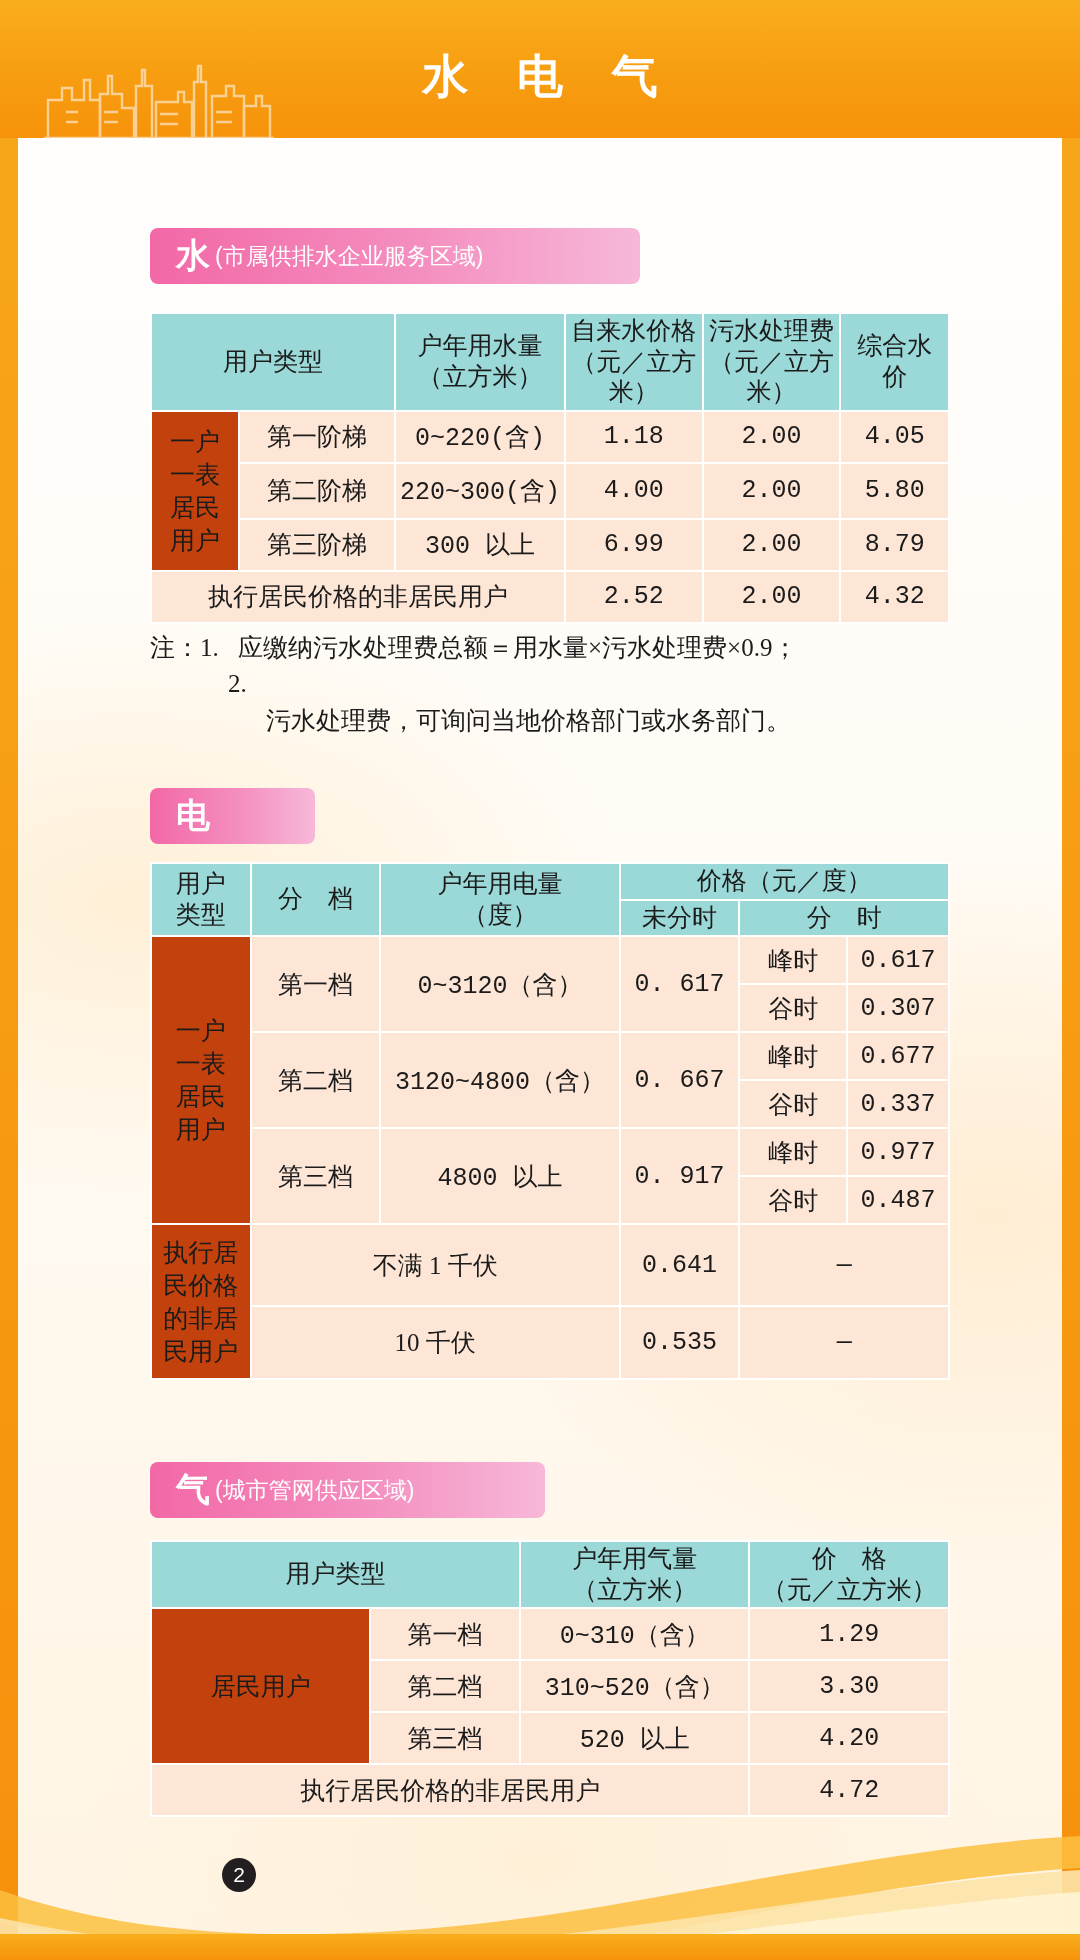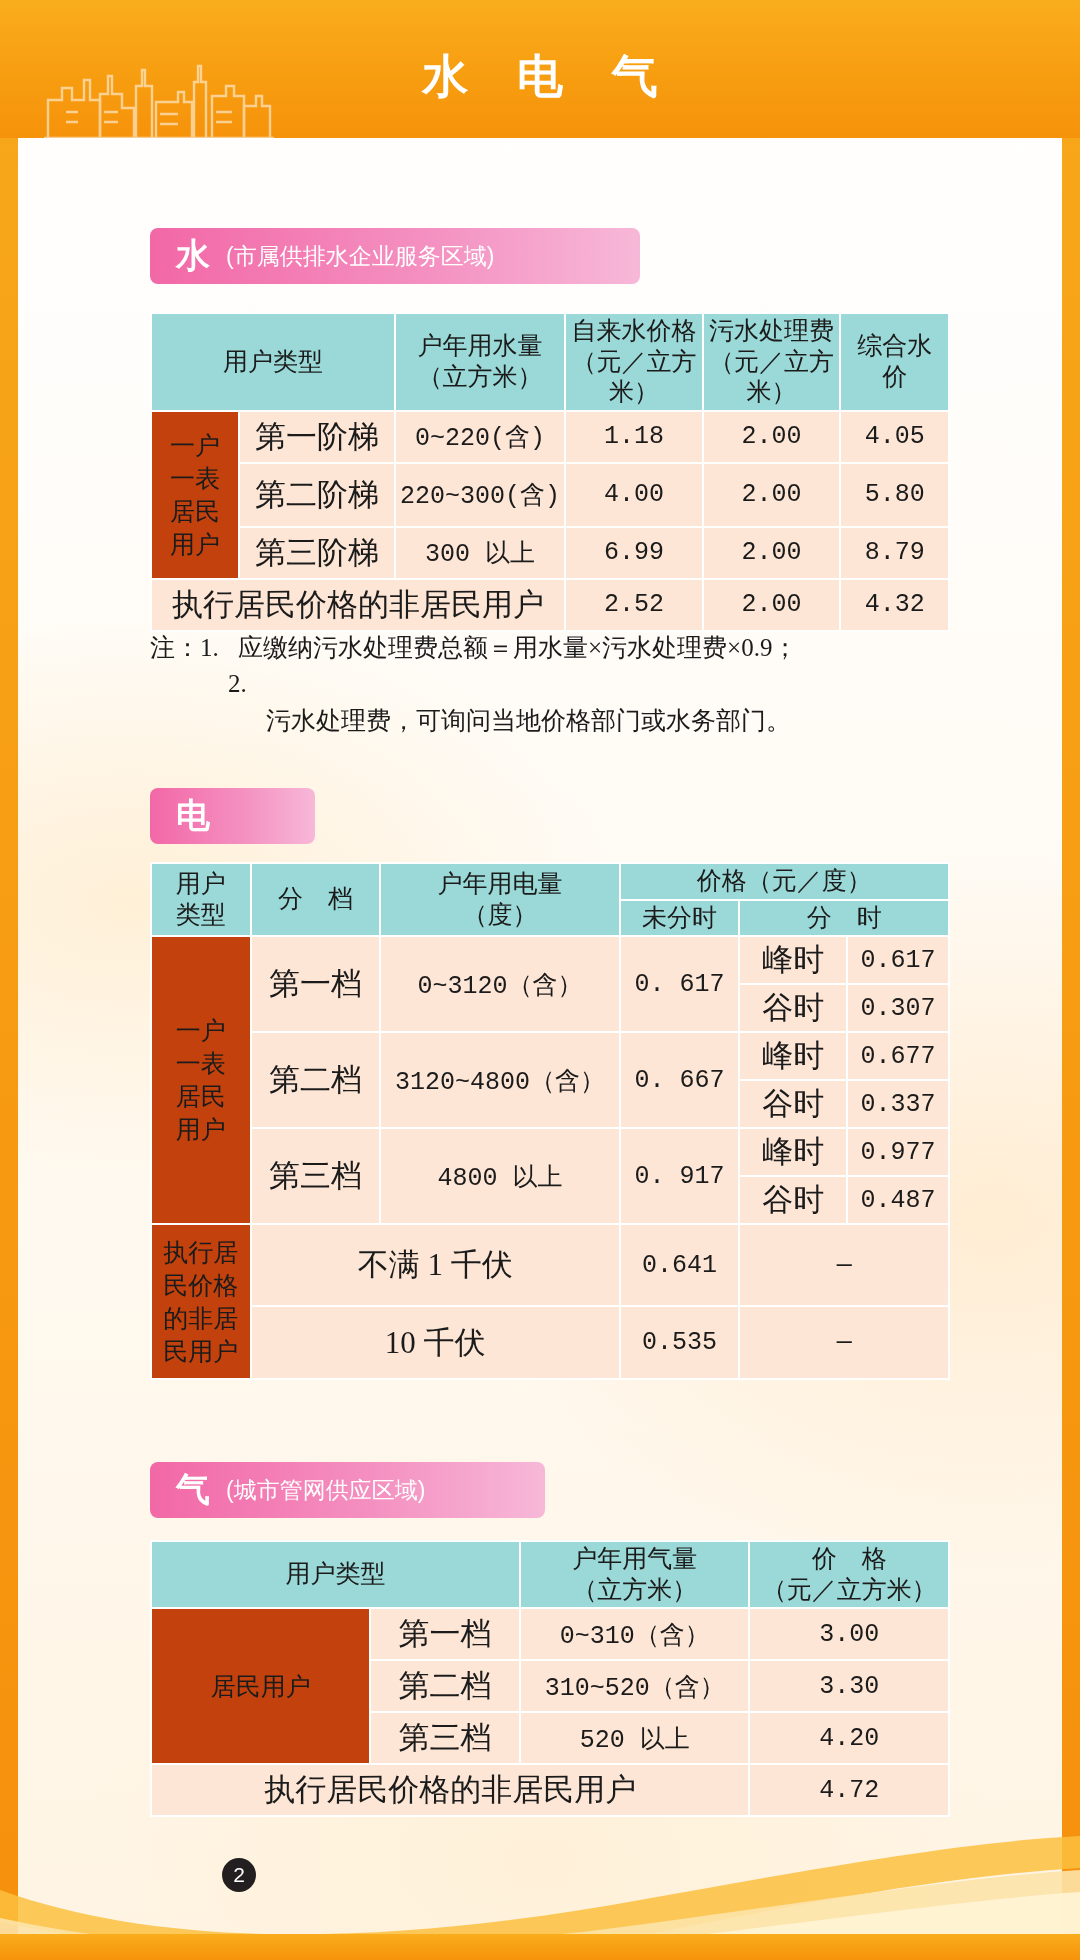--- a/index.html
+++ b/index.html
@@ -108,21 +108,21 @@
     color: #ffffff;
     font-family: "Liberation Sans", "DejaVu Sans", sans-serif;
   }
   .pill-big {
     font-size: 34px;
     font-weight: bold;
     letter-spacing: 1px;
   }
   .pill-small {
     font-size: 23px;
-    margin-left: 15px;
+    margin-left: 4px;
   }
 
   
   table.t {
     position: absolute;
     border-collapse: collapse;
     font-family: "Liberation Serif", "DejaVu Serif", serif;
     color: #1b1b1b;
   }
   table.t td, table.t th {
@@ -131,21 +131,21 @@
     vertical-align: middle;
     font-weight: normal;
     padding: 2px 4px;
   }
   .hd {
     background: #9ad9d7;
     font-size: 25px;
     line-height: 1.22;
   }
   .cellA { background: #c2410c; font-size: 25px; }
-  .cellB { background: #fde6d6; font-size: 31px; }
+  .cellB { background: #fde6d6; font-size: 25px; }
   .num { font-size: 25px; font-family: Liberation Mono, monospace; }
 
   
   .notes {
     position: absolute;
     font-family: "Liberation Serif", "DejaVu Serif", serif;
     font-size: 25px;
     color: #1b1b1b;
     line-height: 1.45;
   }
@@ -215,21 +215,21 @@
         <div>一表</div>
         <div>居民</div>
         <div>用户</div>
       </td>
       <td class="cellB">第一阶梯</td>
       <td class="cellB num">0~220(含)</td>
       <td class="cellB num">1.18</td>
       <td class="cellB num">2.00</td>
       <td class="cellB num">4.05</td>
     </tr>
-    <tr style="height:64px">
+    <tr style="height:56px">
       <td class="cellB">第二阶梯</td>
       <td class="cellB num">220~300(含)</td>
       <td class="cellB num">4.00</td>
       <td class="cellB num">2.00</td>
       <td class="cellB num">5.80</td>
     </tr>
     <tr style="height:52px">
       <td class="cellB">第三阶梯</td>
       <td class="cellB num">300 以上</td>
       <td class="cellB num">6.99</td>
@@ -373,21 +373,21 @@
       </td>
       <td class="hd">
         <div>价　格</div>
         <div>（元／立方米）</div>
       </td>
     </tr>
     <tr style="height:52px">
       <td class="cellA" rowspan="3">居民用户</td>
       <td class="cellB">第一档</td>
       <td class="cellB num">0~310（含）</td>
-      <td class="cellB num">3.00</td>
+      <td class="cellB num">1.29</td>
     </tr>
     <tr style="height:52px">
       <td class="cellB">第二档</td>
       <td class="cellB num">310~520（含）</td>
       <td class="cellB num">3.30</td>
     </tr>
     <tr style="height:52px">
       <td class="cellB">第三档</td>
       <td class="cellB num">520 以上</td>
       <td class="cellB num">4.20</td>

